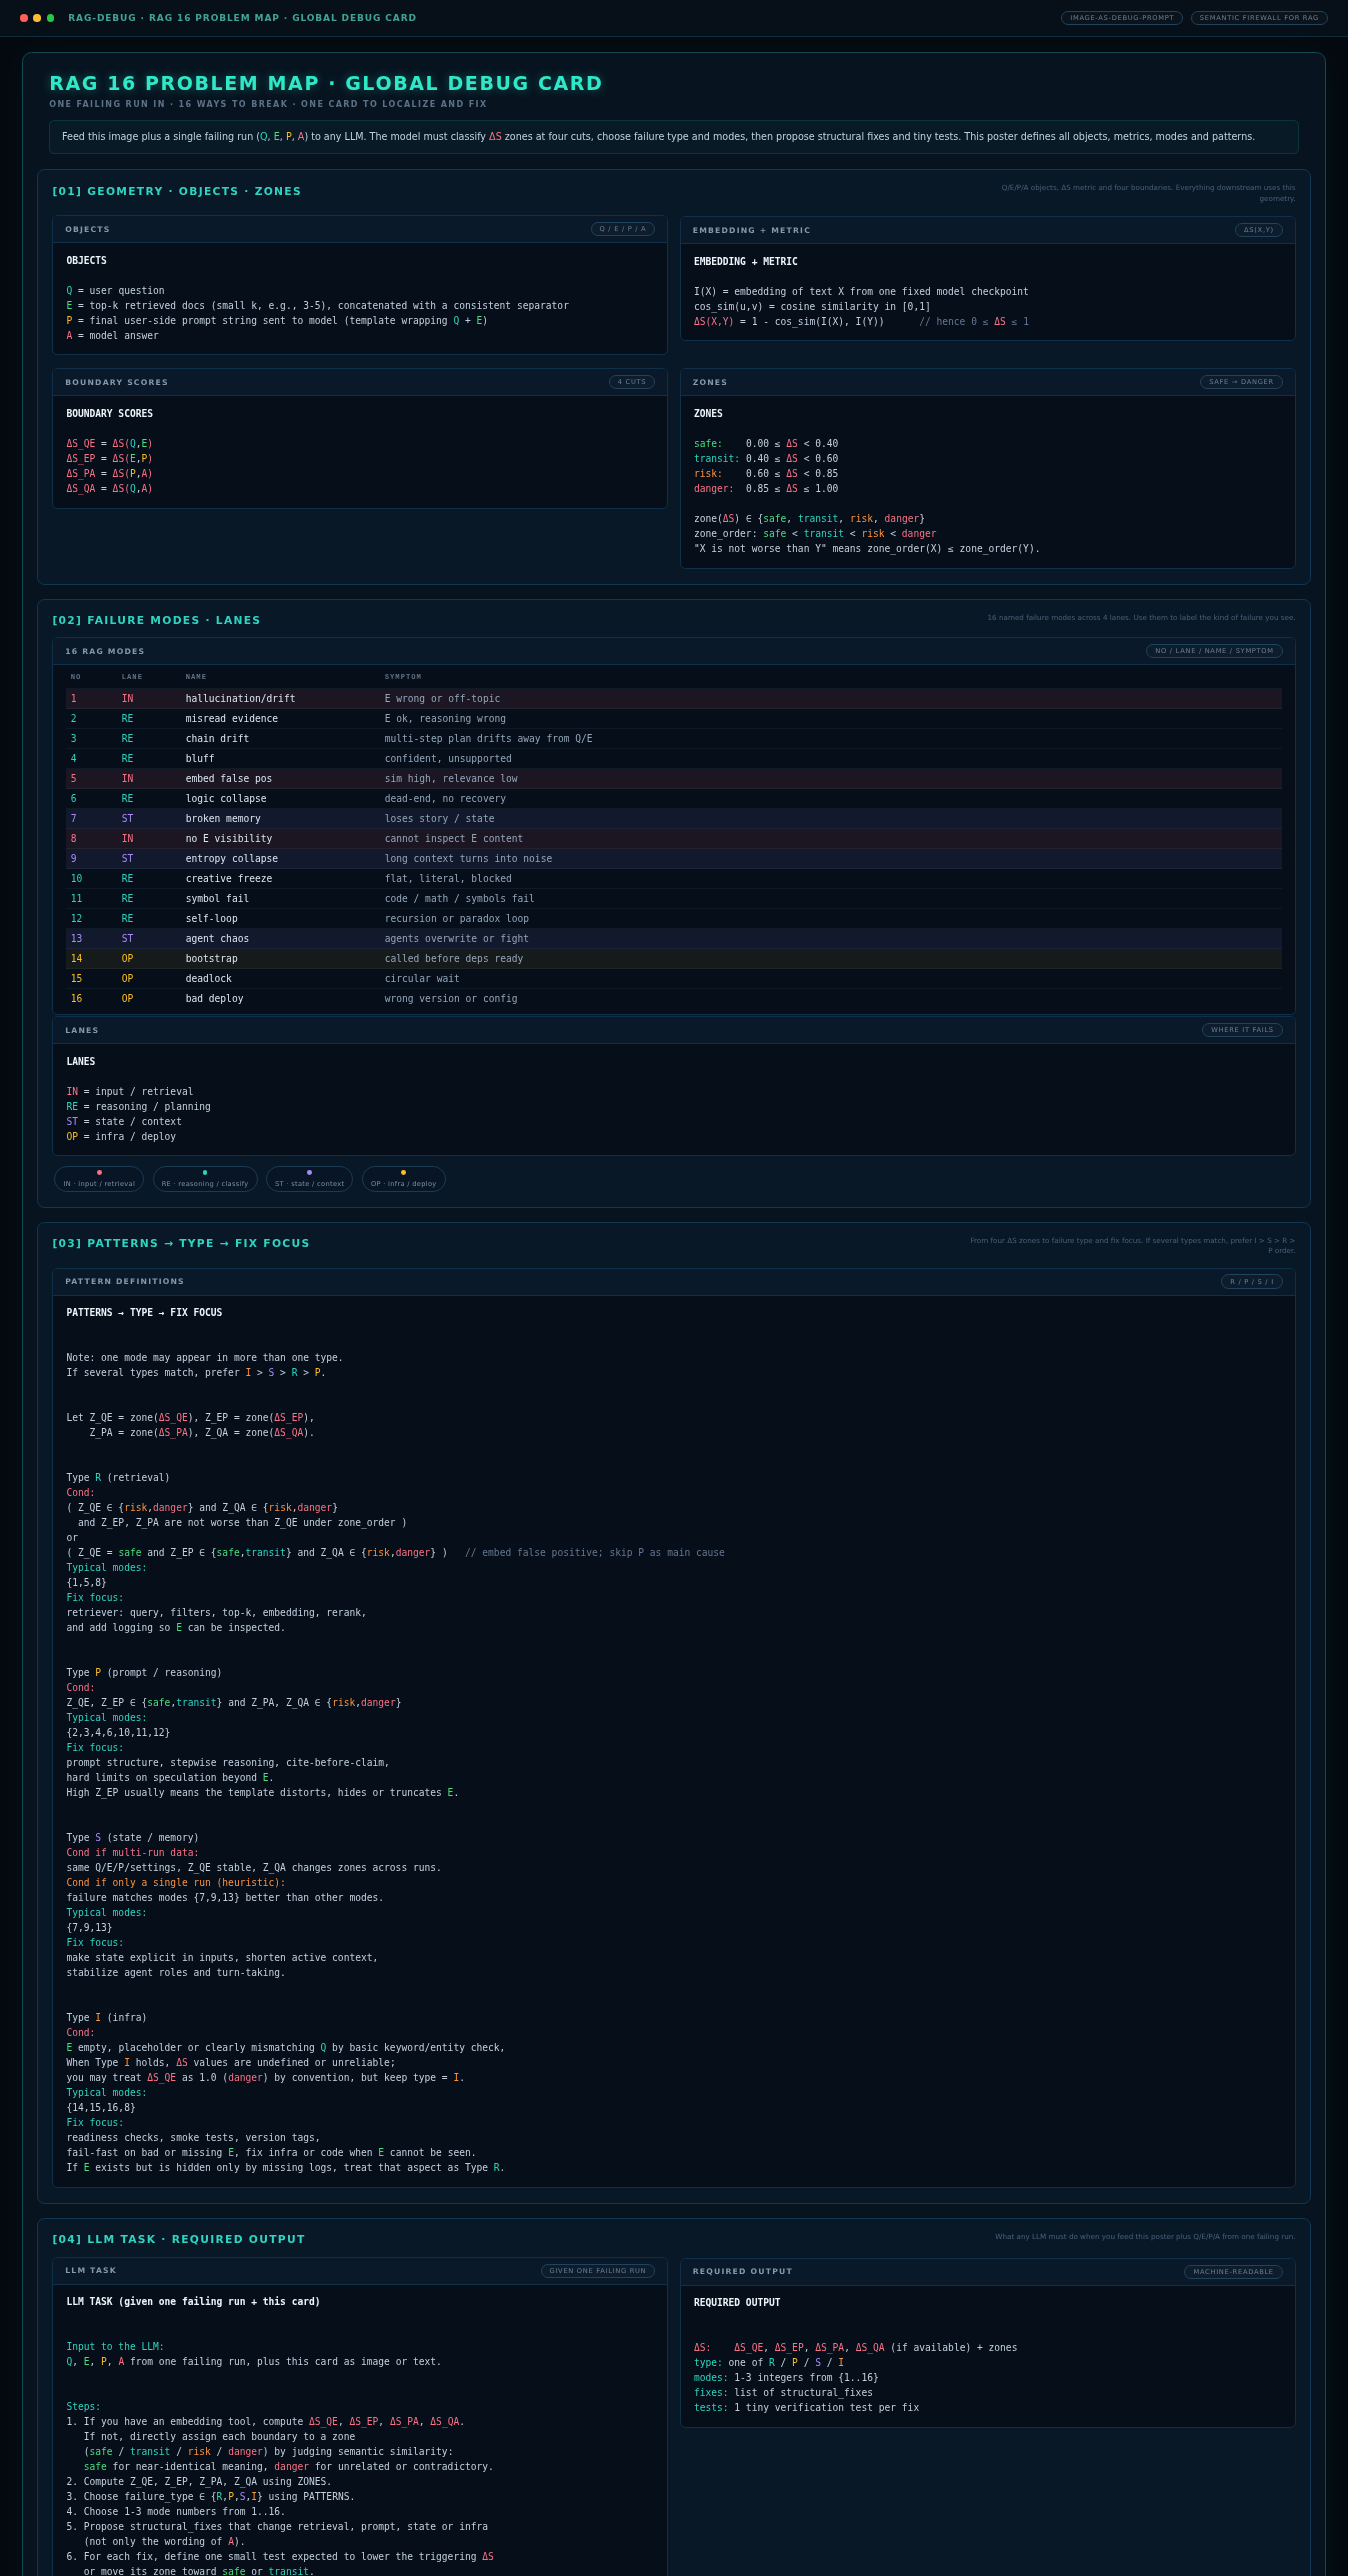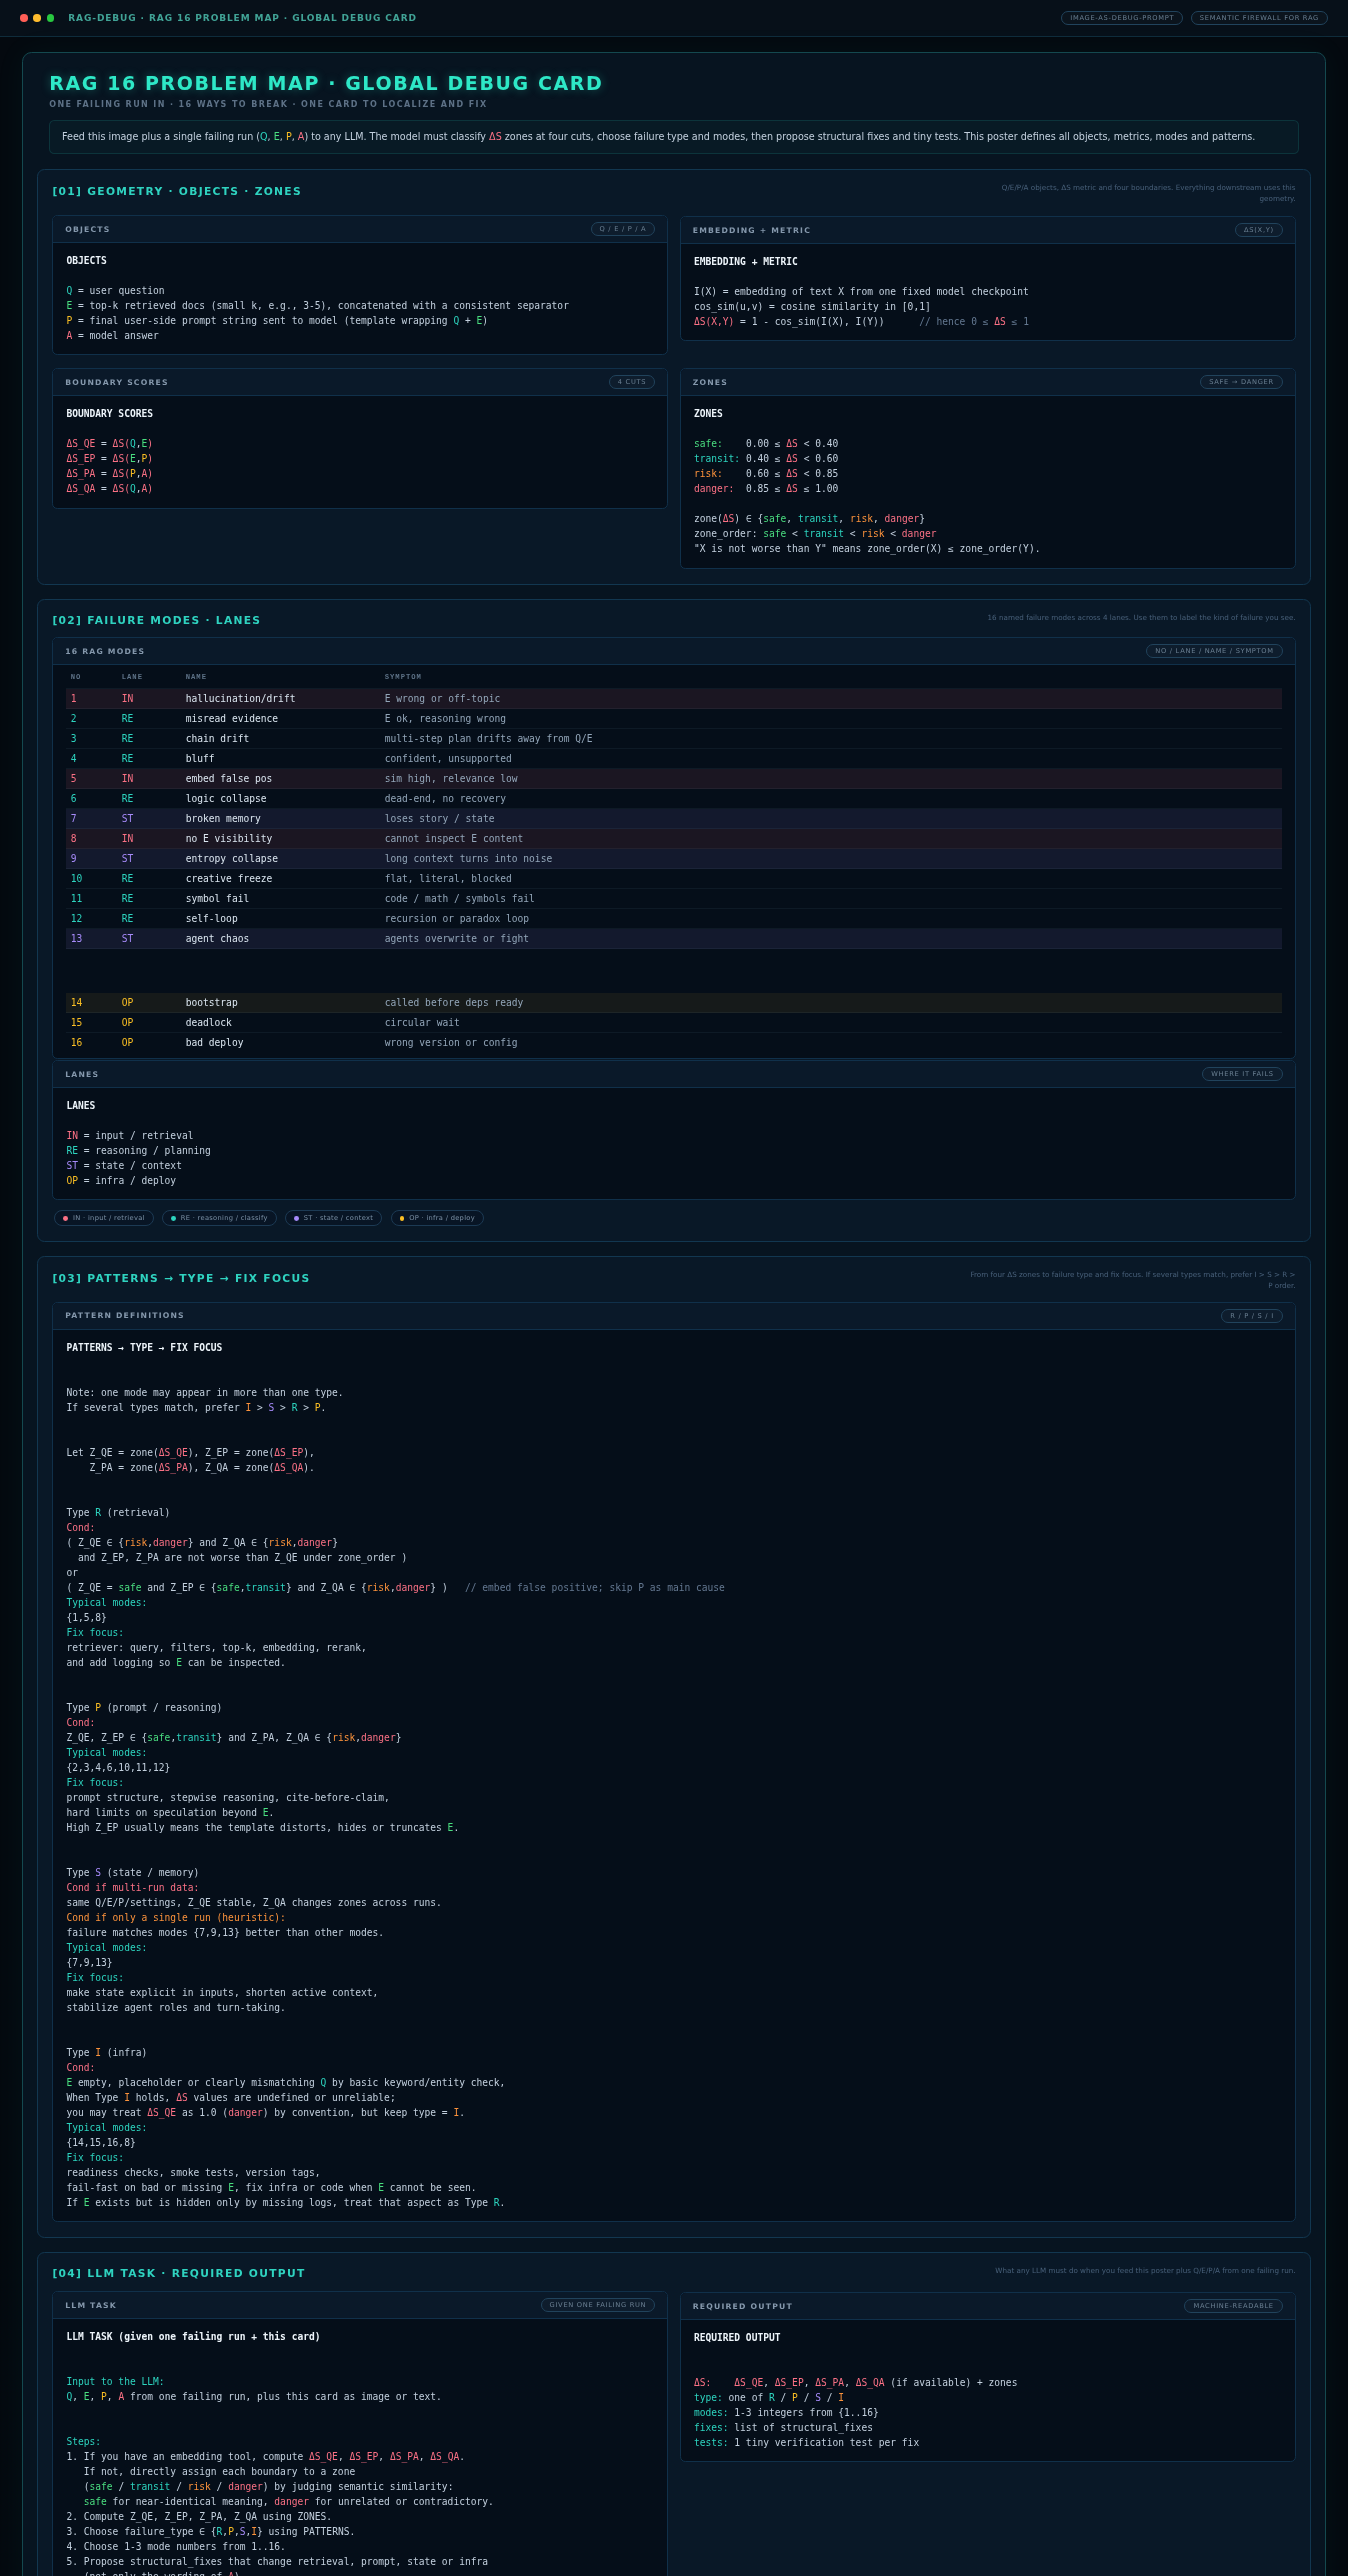--- a/index.html
+++ b/index.html
@@ -169,39 +169,40 @@
     font-size: 7.2px;
     letter-spacing: 1px;
     font-weight: bold;
   }
   .col-no { width: 51px; }
   .col-lane { width: 64px; }
   .col-name { width: 199px; color: #dbe6f0; }
   .col-symptom { flex: 1; color: #93a6b9; }
   .tint-in { background: rgba(251,113,133,0.09); }
   .tint-st { background: rgba(167,139,250,0.09); }
-  .tint-op { background: rgba(251,191,36,0.07); margin-top: 44px; }
+  .tint-op { background: rgba(251,191,36,0.07); }
   
   .chips {
     display: flex;
     gap: 8.5px;
     margin-top: 9.6px;
     padding: 0 2.1px;
   }
   .chip {
     display: flex;
     align-items: center;
     gap: 4.8px;
     border: 0.5px solid #1c3a54;
     border-radius: 534px;
     padding: 3.2px 8px;
     background: #081525;
     font-size: 6.7px;
     color: #7b90a5;
     letter-spacing: 0.3px;
+    flex-direction: column;
   }
   .chip-dot { width: 4.8px; height: 4.8px; border-radius: 50%; display: inline-block; }
   .dot-IN { background: #fb7185; }
   .dot-RE { background: #2dd4bf; }
   .dot-ST { background: #a78bfa; }
   .dot-OP { background: #fbbf24; }
 </style>
 </head>
 <body>
 

